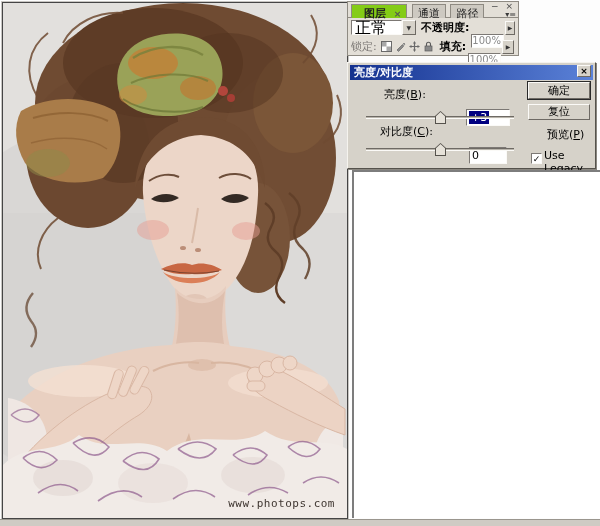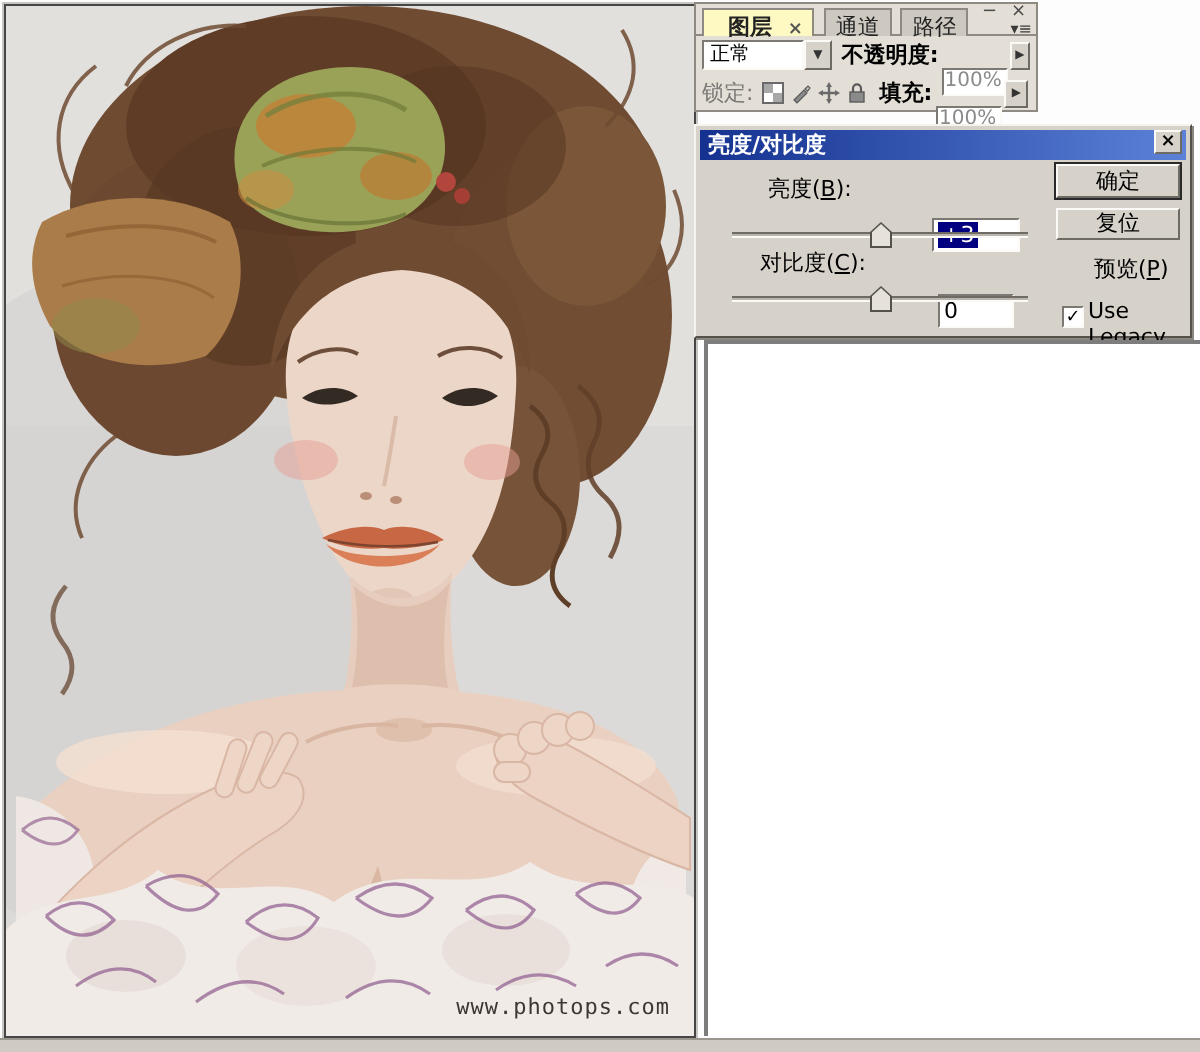--- a/index.html
+++ b/index.html
@@ -21,26 +21,26 @@
   .u { text-decoration:underline; }
 
   
   #layers-panel { position:absolute; left:347px; top:1px; width:172px; height:55px;
     background:#e3dfd7; border:1px solid #8e8a82; font-size:11px; }
   #panel-winctl { position:absolute; right:3px; top:-1px; font-size:9px; color:#4a4a4a; letter-spacing:2px; }
   #panel-menu { position:absolute; right:2px; top:9px; font-size:8px; color:#3a3a3a; line-height:8px; }
   #tab-bar { position:relative; height:16px; padding:2px 0 0 3px; border-bottom:1px solid #8e8a82; }
   .tab { display:inline-block; padding:1px 5px 0 5px; margin-right:1px; height:14px;
     background:#cdc9c1; border:1px solid #8e8a82; border-bottom:none; color:#222; }
-  .tab.active { background:#fef9c3; font-weight:bold;padding-left:12px; }
+  .tab.active { background:#84cc16; font-weight:bold;padding-left:12px; }
   .tab .tab-x { margin-left:4px; font-size:9px; color:#555; }
   .prow { display:flex; align-items:center; height:19px; padding:0 3px; white-space:nowrap; }
   #blend-select { display:flex; width:80px; height:15px; margin-right:5px; }
   #blend-select .val { flex:1; padding:0 3px; background:#fff; border:1px solid;
-    border-color:#7c7874 #fbfaf7 #fbfaf7 #7c7874; font-size:10px; line-height:13px; }
+    border-color:#7c7874 #fbfaf7 #fbfaf7 #7c7874; font-size:16px; line-height:13px; }
   .mini-btn { width:14px; height:15px; font-size:6px; line-height:13px; text-align:center; color:#333; }
   .num-field { width:33px; height:14px; font-size:10px; line-height:12px; color:#8a8a8a; text-align:right; padding-right:2px; }
   .spin-btn { width:12px; height:14px; font-size:6px; line-height:12px; text-align:center; color:#333; margin-left:1px; }
   .plabel { font-weight:bold; margin-right:2px; }
   .plabel.dim { color:#7a7673; font-weight:normal; }
   .lock-icons { display:flex; gap:3px; margin:0 6px 0 2px; }
   .lock-icons span { display:inline-block; width:11px; height:11px; }
 
   
   #dialog { position:absolute; left:347px; top:62px; width:249px; height:107px;

